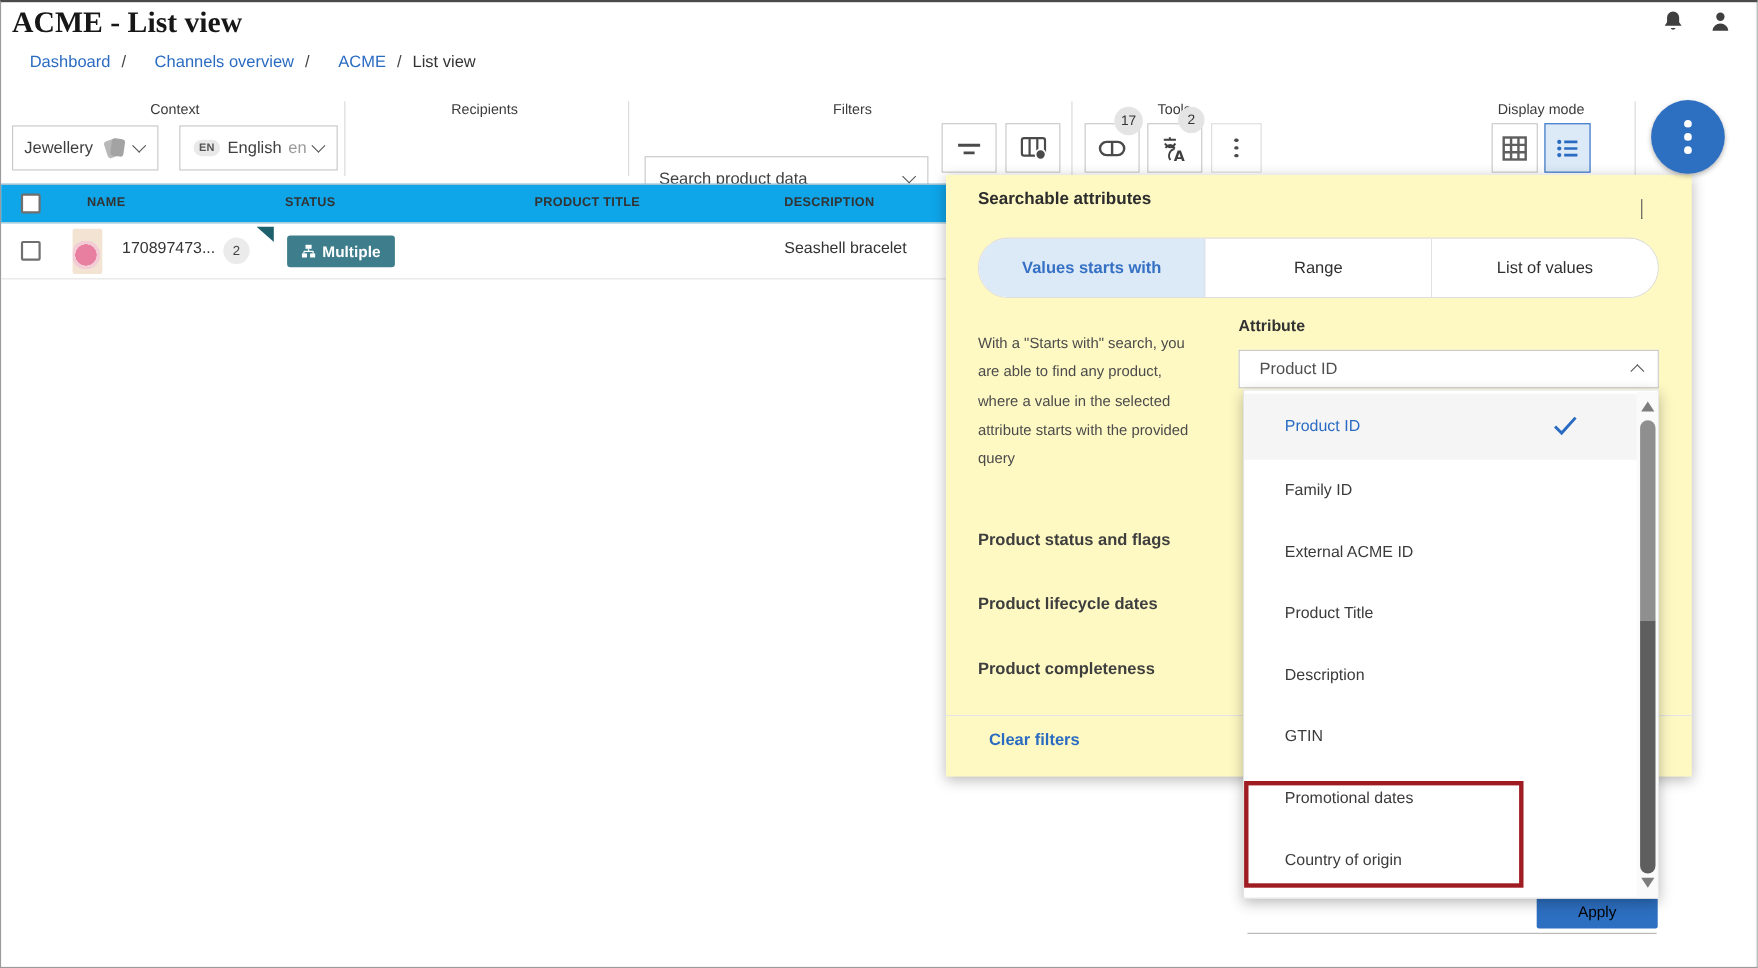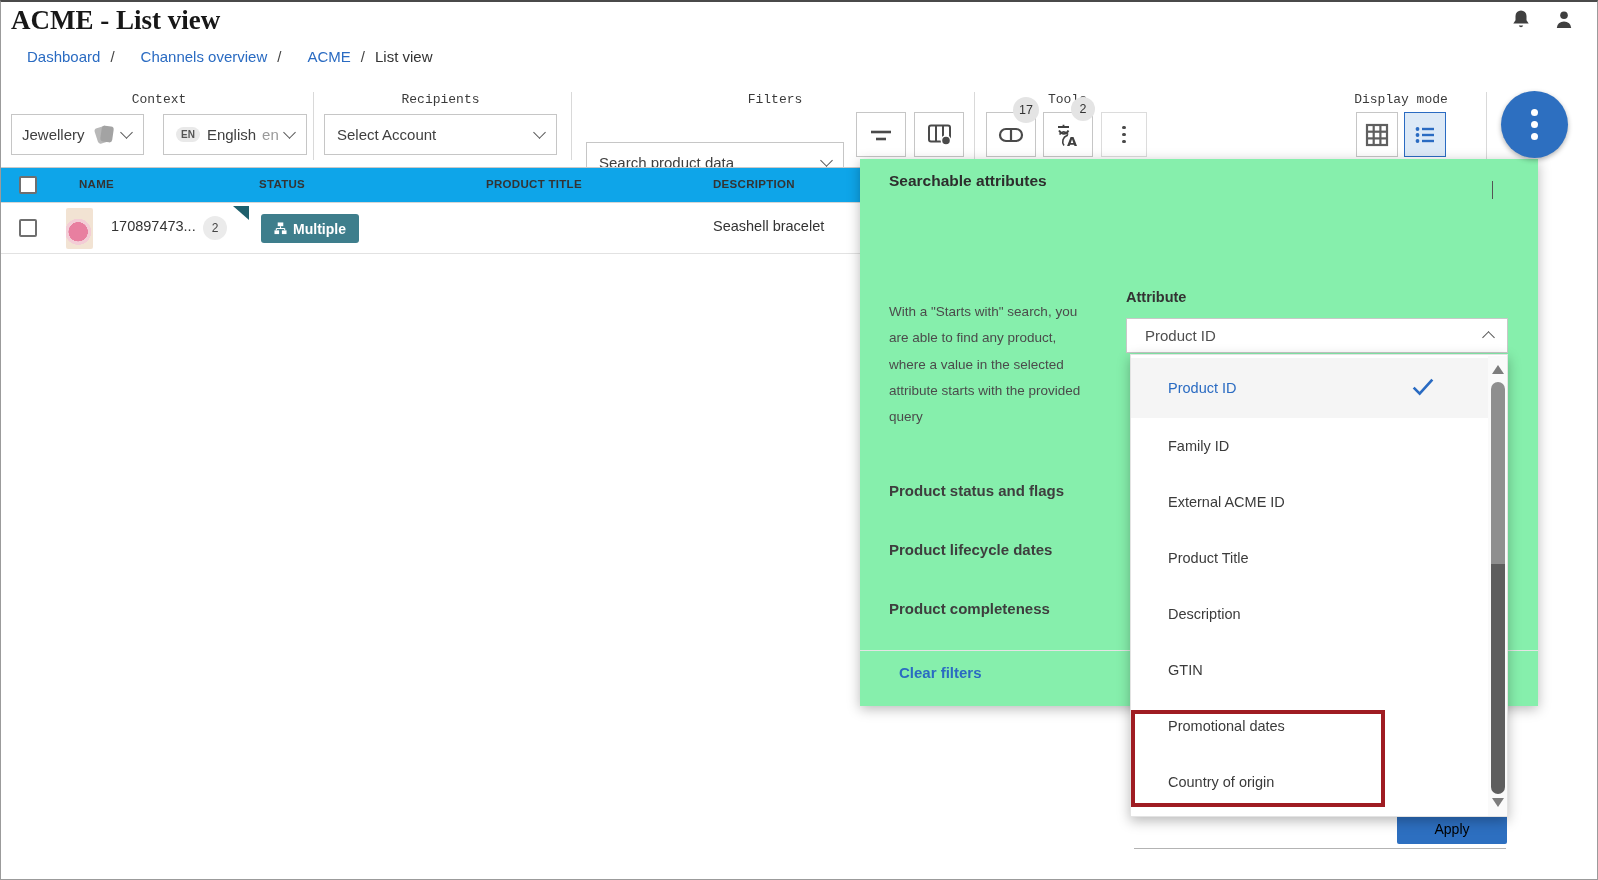--- a/index.html
+++ b/index.html
@@ -12,21 +12,21 @@
   .page-title { position:absolute; left:10px; top:3px; font-family:"Liberation Serif", serif;
                 font-size:27px; font-weight:700; color:#171717; }
   .top-icon { position:absolute; top:6px; width:24px; height:24px; cursor:pointer; }
 
   .breadcrumb { position:absolute; left:10px; top:46px; display:flex; gap:10px; font-size:15px; align-items:center; }
   .bc-link { color:#2a6bc2; cursor:pointer;margin-left:16px; }
   .bc-sep { color:#444; }
   .bc-current { color:#333; }
 
   
-  .grp-label { position:absolute; top:90px; font-size:13px; color:#3a3a3a; text-align:center;font-family:Liberation Mono, monospace; }
+  .grp-label { position:absolute; top:90px; font-size:13px; color:#3a3a3a; text-align:center; }
   .vsep { position:absolute; top:90px; height:68px; width:1px; background:#d9d9d9; }
   .sel { position:absolute; top:112px; height:41px; border:1px solid #c6c6c6; background:#fff;
          display:flex; align-items:center; padding:0 12px; font-size:15px; color:#3f3f3f; cursor:pointer; }
   .sel .spacer { flex:1; }
   .chev { width:9px; height:9px; border-right:1.8px solid #555; border-bottom:1.8px solid #555;
           transform:rotate(45deg); margin-top:-4px; flex:none; }
   .chev.up { transform:rotate(-135deg); margin-top:4px; }
   .iconbtn { position:absolute; top:110px; height:45px; border:1px solid #c6c6c6; background:#fff;
              display:flex; align-items:center; justify-content:center; cursor:pointer; }
   .iconbtn.selected { border:1px solid #2a6bc2; background:#dce9f7; }
@@ -56,21 +56,21 @@
            background:radial-gradient(circle at 45% 58%, #e87fa0 0 34%, #f3cdd6 35% 46%, #f2e3d3 47% 100%); }
   .rname { position:absolute; left:110px; top:15px; font-size:14.5px; color:#333; }
   .rbadge { position:absolute; left:202px; top:13px; width:24px; height:24px; border-radius:50%;
             background:#ebebeb; color:#444; font-size:12px; display:flex; align-items:center; justify-content:center; }
   .corner-tri { position:absolute; left:232px; top:3px; }
   .chip { position:absolute; left:260px; top:11px; width:98px; height:29px; background:#3e7e8c; border-radius:3px;
           color:#fff; font-size:14px; font-weight:600; display:flex; align-items:center; justify-content:center; gap:6px; }
   .rdesc { position:absolute; left:712px; top:15px; font-size:14.5px; color:#333; }
 
   
-  .panel { position:absolute; left:859px; top:157px; width:678px; height:547px; background:#86efac;
+  .panel { position:absolute; left:859px; top:157px; width:678px; height:547px; background:#fef9c3;
            box-shadow:0 3px 12px rgba(0,0,0,.28); z-index:10; }
   .panel-title { position:absolute; left:29px; top:13px; font-size:15.5px; font-weight:600; color:#2d2d2d; }
   .panel-collapse { position:absolute; left:632px; top:22px; cursor:pointer; }
   .tabs { position:absolute; left:29px; top:57px; width:619px; height:55px; display:flex;
           border:1px solid #dedede; border-radius:28px; overflow:hidden; background:#fff; }
   .tab { flex:1; display:flex; align-items:center; justify-content:center; font-size:15px; color:#2f2f2f;
          border-right:1px solid #dedede; cursor:pointer; background:#fff; }
   .tab:last-child { border-right:none; }
   .tab.active { background:#dce9f7; color:#3470c4; font-weight:600; }
   .desc { position:absolute; left:29px; top:140px; width:240px; font-size:13.5px; color:#4b4b4b; }
@@ -152,25 +152,20 @@
   </div>
 
   <div class="sel" style="left:162px; width:144px;">
     <span class="lang-code">EN</span>
     <span>English</span>
     <span class="lang-suffix">en</span>
     <span class="spacer"></span>
       <span class="chev"></span>
   </div>
 
-  <div class="sel" style="left:323px; width:233px;">
-    <span>Select Account</span>
-    <span class="spacer"></span>
-      <span class="chev"></span>
-  </div>
 
   <div class="sel" style="left:585px; width:258px;margin-top:28px;">
     <span>Search product data</span>
     <span class="spacer"></span>
       <span class="chev"></span>
   </div>
 
   <div class="iconbtn" style="left:855px; width:50px;">
     <svg width="26" height="26" viewBox="0 0 26 26">
       <line x1="3" y1="10" x2="23" y2="10" stroke="#4a4a4a" stroke-width="2.6"></line>
@@ -269,20 +264,25 @@
 
   <div class="under-line"></div>
   <div class="apply-btn">Apply</div>
 
   <div class="panel">
     <div class="panel-title">Searchable attributes</div>
     <span class="panel-collapse">
       <span class="chev up"></span>
     </span>
 
+    <div class="tabs">
+      <div class="tab active">Values starts with</div>
+      <div class="tab">Range</div>
+      <div class="tab">List of values</div>
+    </div>
 
     <div class="desc">
       <div>With a "Starts with" search, you</div>
       <div>are able to find any product,</div>
       <div>where a value in the selected</div>
       <div>attribute starts with the provided</div>
       <div>query</div>
     </div>
 
     <div class="attr-label">Attribute</div>

